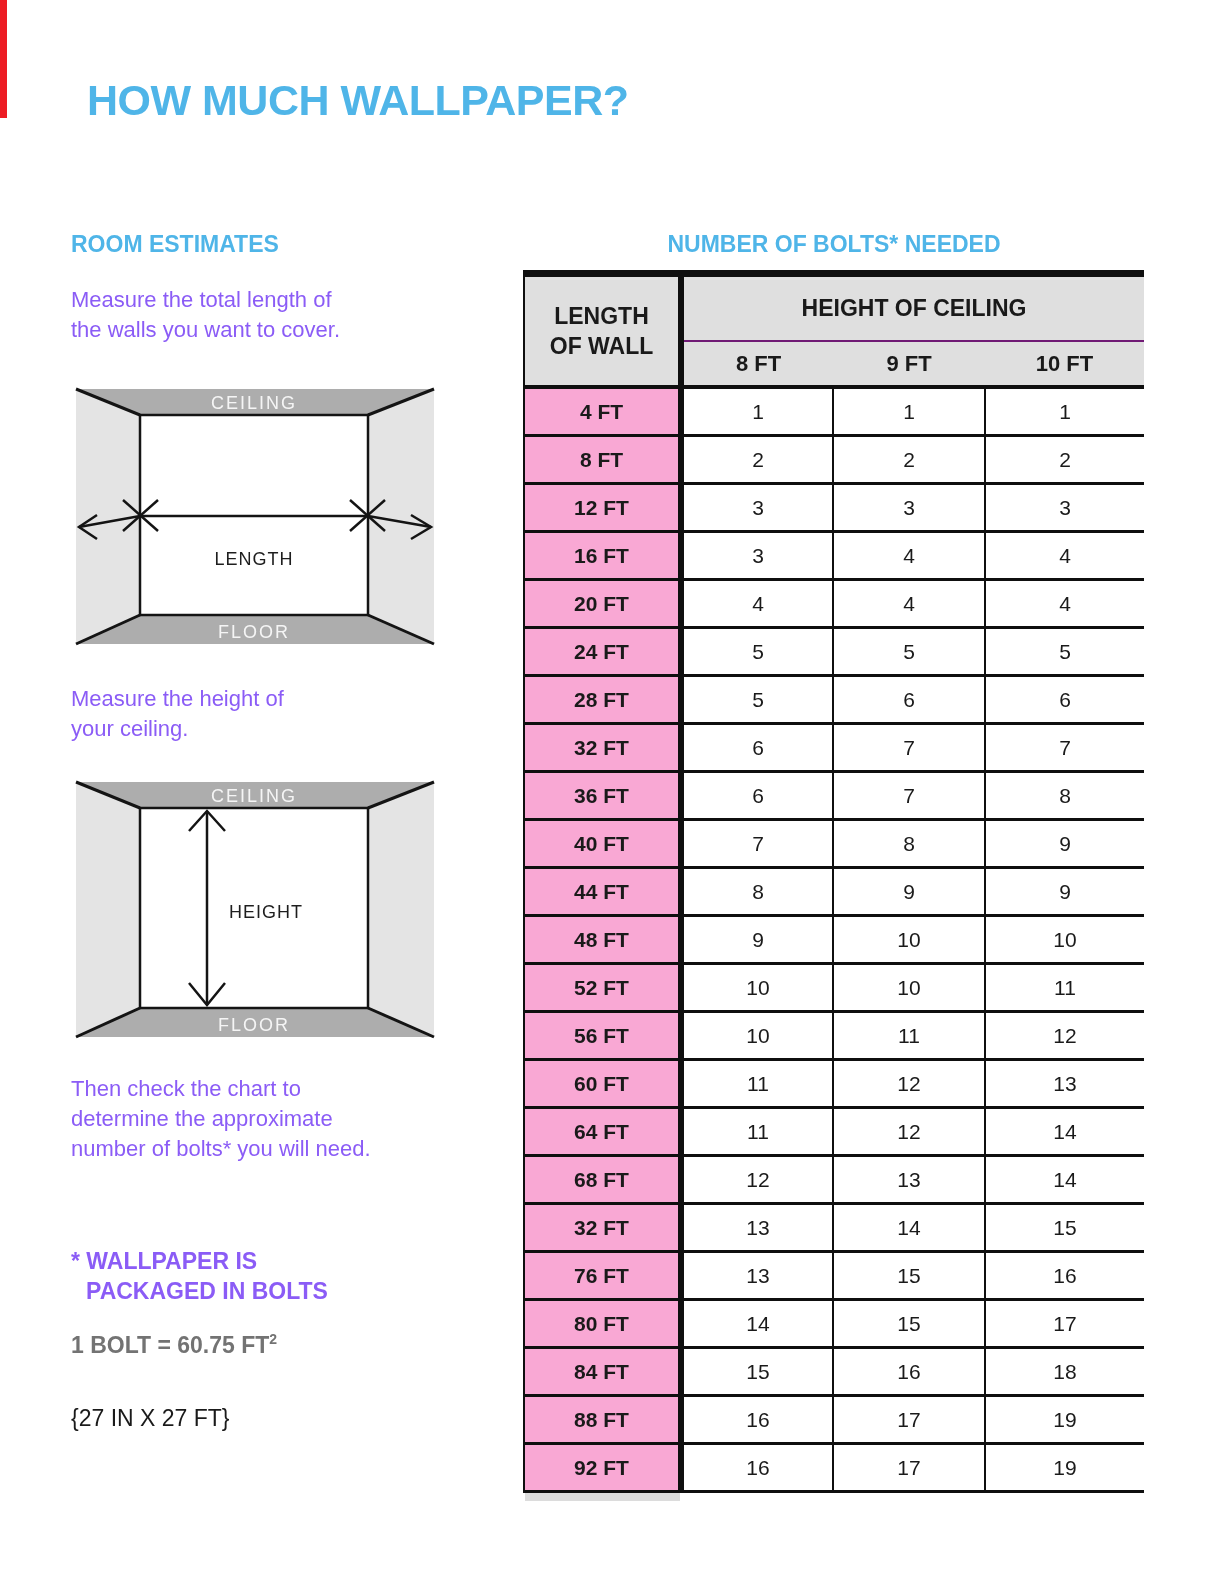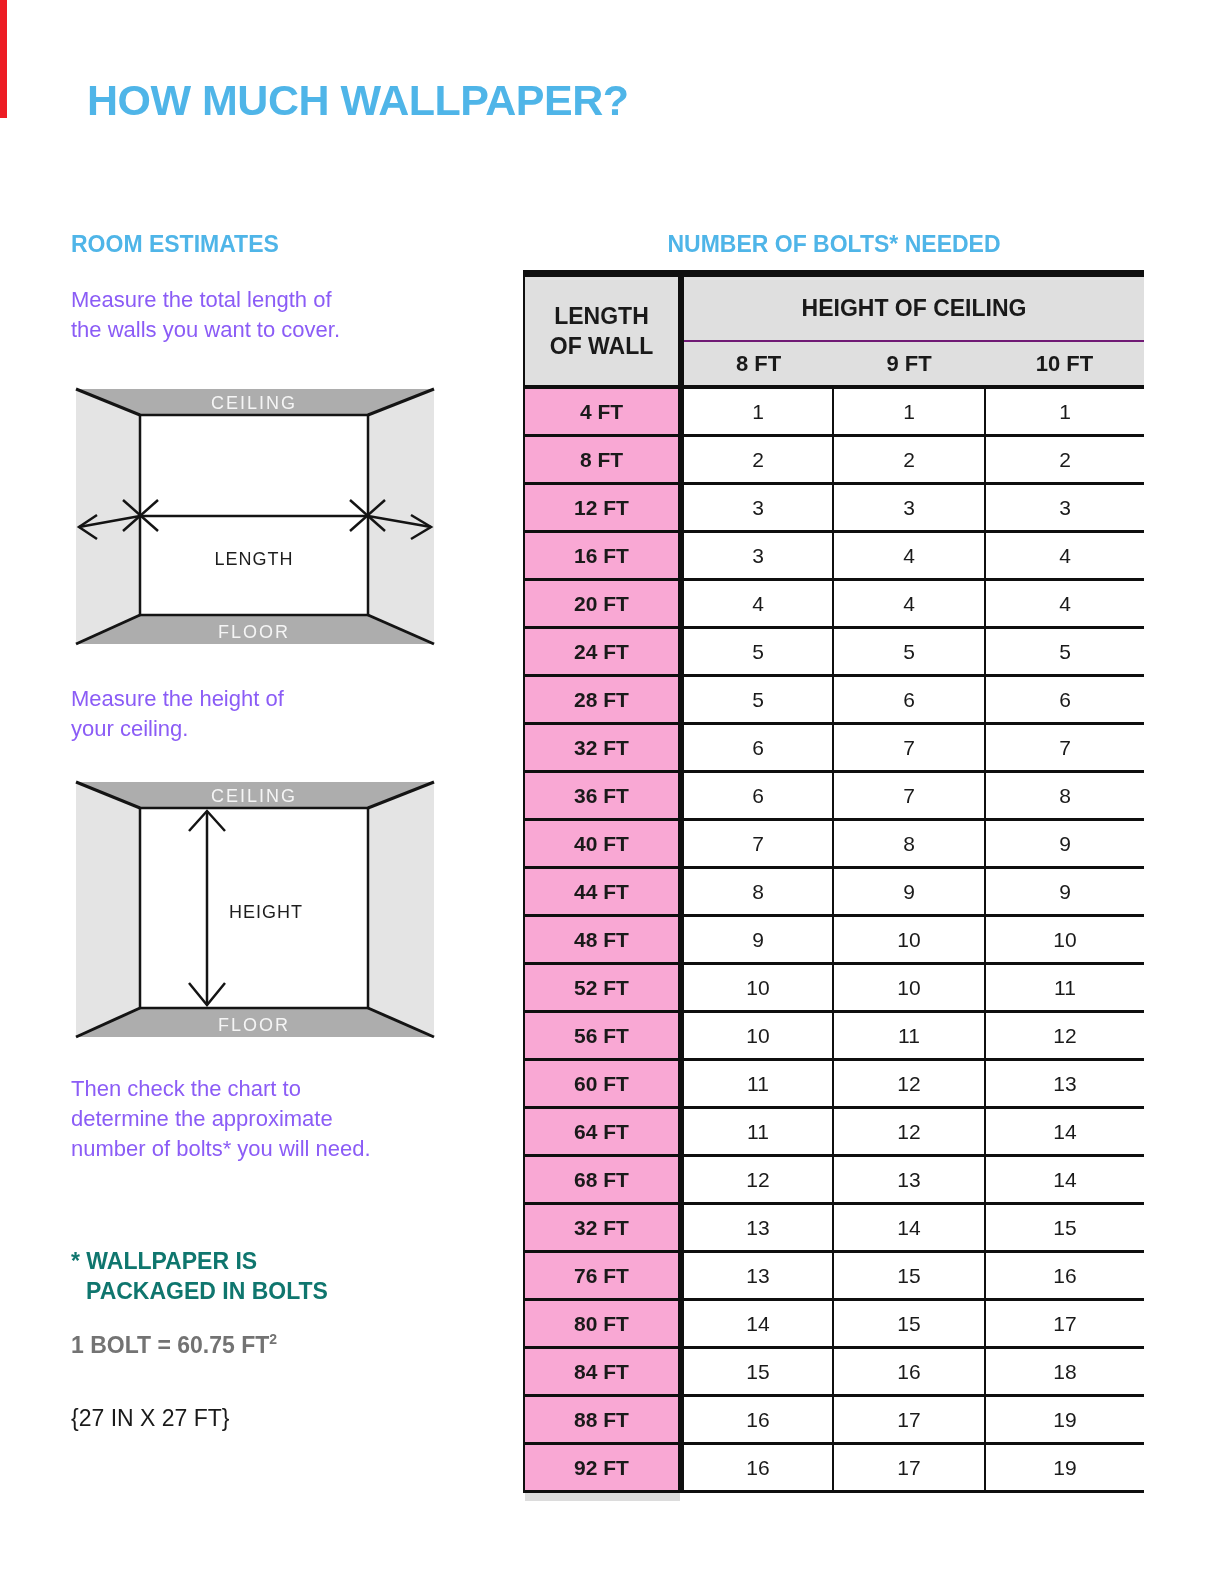--- a/index.html
+++ b/index.html
@@ -19,21 +19,21 @@
   .heading-left { left:71px; top:231px; }
   .heading-table { left:523px; top:231px; width:622px; text-align:center; }
 
   .body-text {
     position:absolute; left:71px; font-size:22px; line-height:30px; color:#8b5cf6; white-space:pre-line;
   }
   .para1 { top:285px; }
   .para2 { top:684px; }
   .para3 { top:1074px; }
 
-  .footnote { position:absolute; left:71px; top:1246px; font-size:23px; font-weight:bold; line-height:30px; color:#0f766e; }
+  .footnote { position:absolute; left:71px; top:1246px; font-size:23px; font-weight:bold; line-height:30px; color:#8b5cf6; }
   .footnote .indent { padding-left:15px; }
   .bolt-eq { position:absolute; left:71px; top:1331px; font-size:23px; font-weight:bold; color:#737373; }
   .bolt-eq sup { font-size:14px; }
   .bolt-dims { position:absolute; left:71px; top:1362px; font-size:23px; font-weight:normal; color:#1a1a1a;margin-top:43px; }
 
   .diagram { position:absolute; left:71px; width:368px; height:265px; }
   .diagram1 { top:384px; }
   .diagram2 { top:777px; }
   .diagram text { font-family:"Liberation Sans","DejaVu Sans",sans-serif; }
   .diag-label-white { fill:#f5f5f5; font-size:18px; letter-spacing:2px; }

